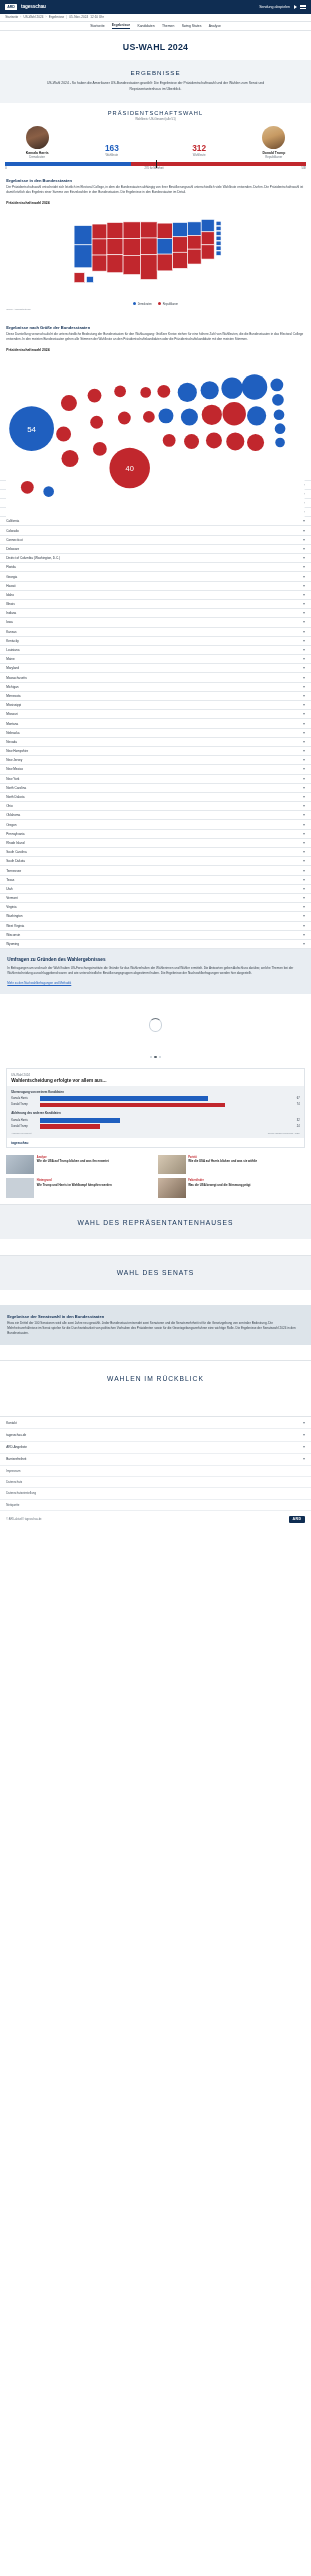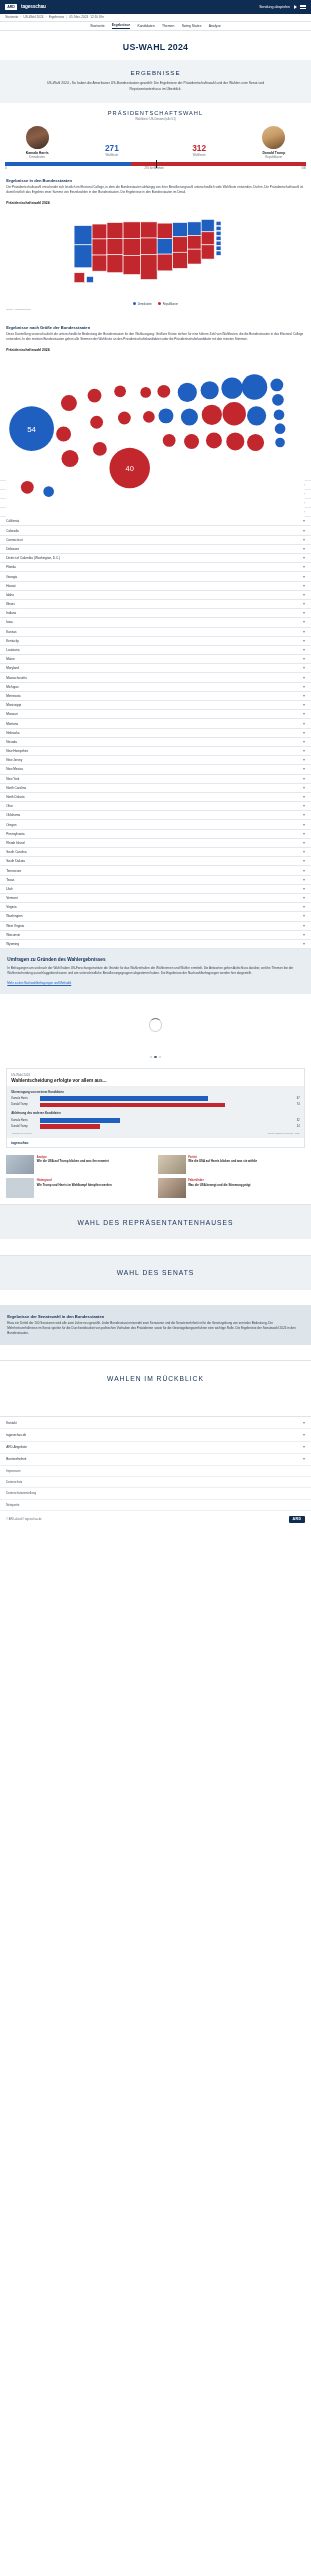--- a/index.html
+++ b/index.html
@@ -379,21 +379,21 @@
 
   <div class="cand-row">
     <div class="cand">
       <div class="cand-photo photo-dem"></div>
       <div class="cand-name">Kamala Harris</div>
       <div class="cand-party">Demokraten</div>
     </div>
     <div class="cand-center">
       <div style="display:flex;justify-content:space-around;align-items:flex-end;">
         <div>
-          <div class="ev-num ev-dem">271</div>
+          <div class="ev-num ev-dem">163</div>
           <div class="ev-label">Wahlleute</div>
         </div>
         <div>
           <div class="ev-num ev-rep">312</div>
           <div class="ev-label">Wahlleute</div>
         </div>
       </div>
     </div>
     <div class="cand">
       <div class="cand-photo photo-rep"></div>

